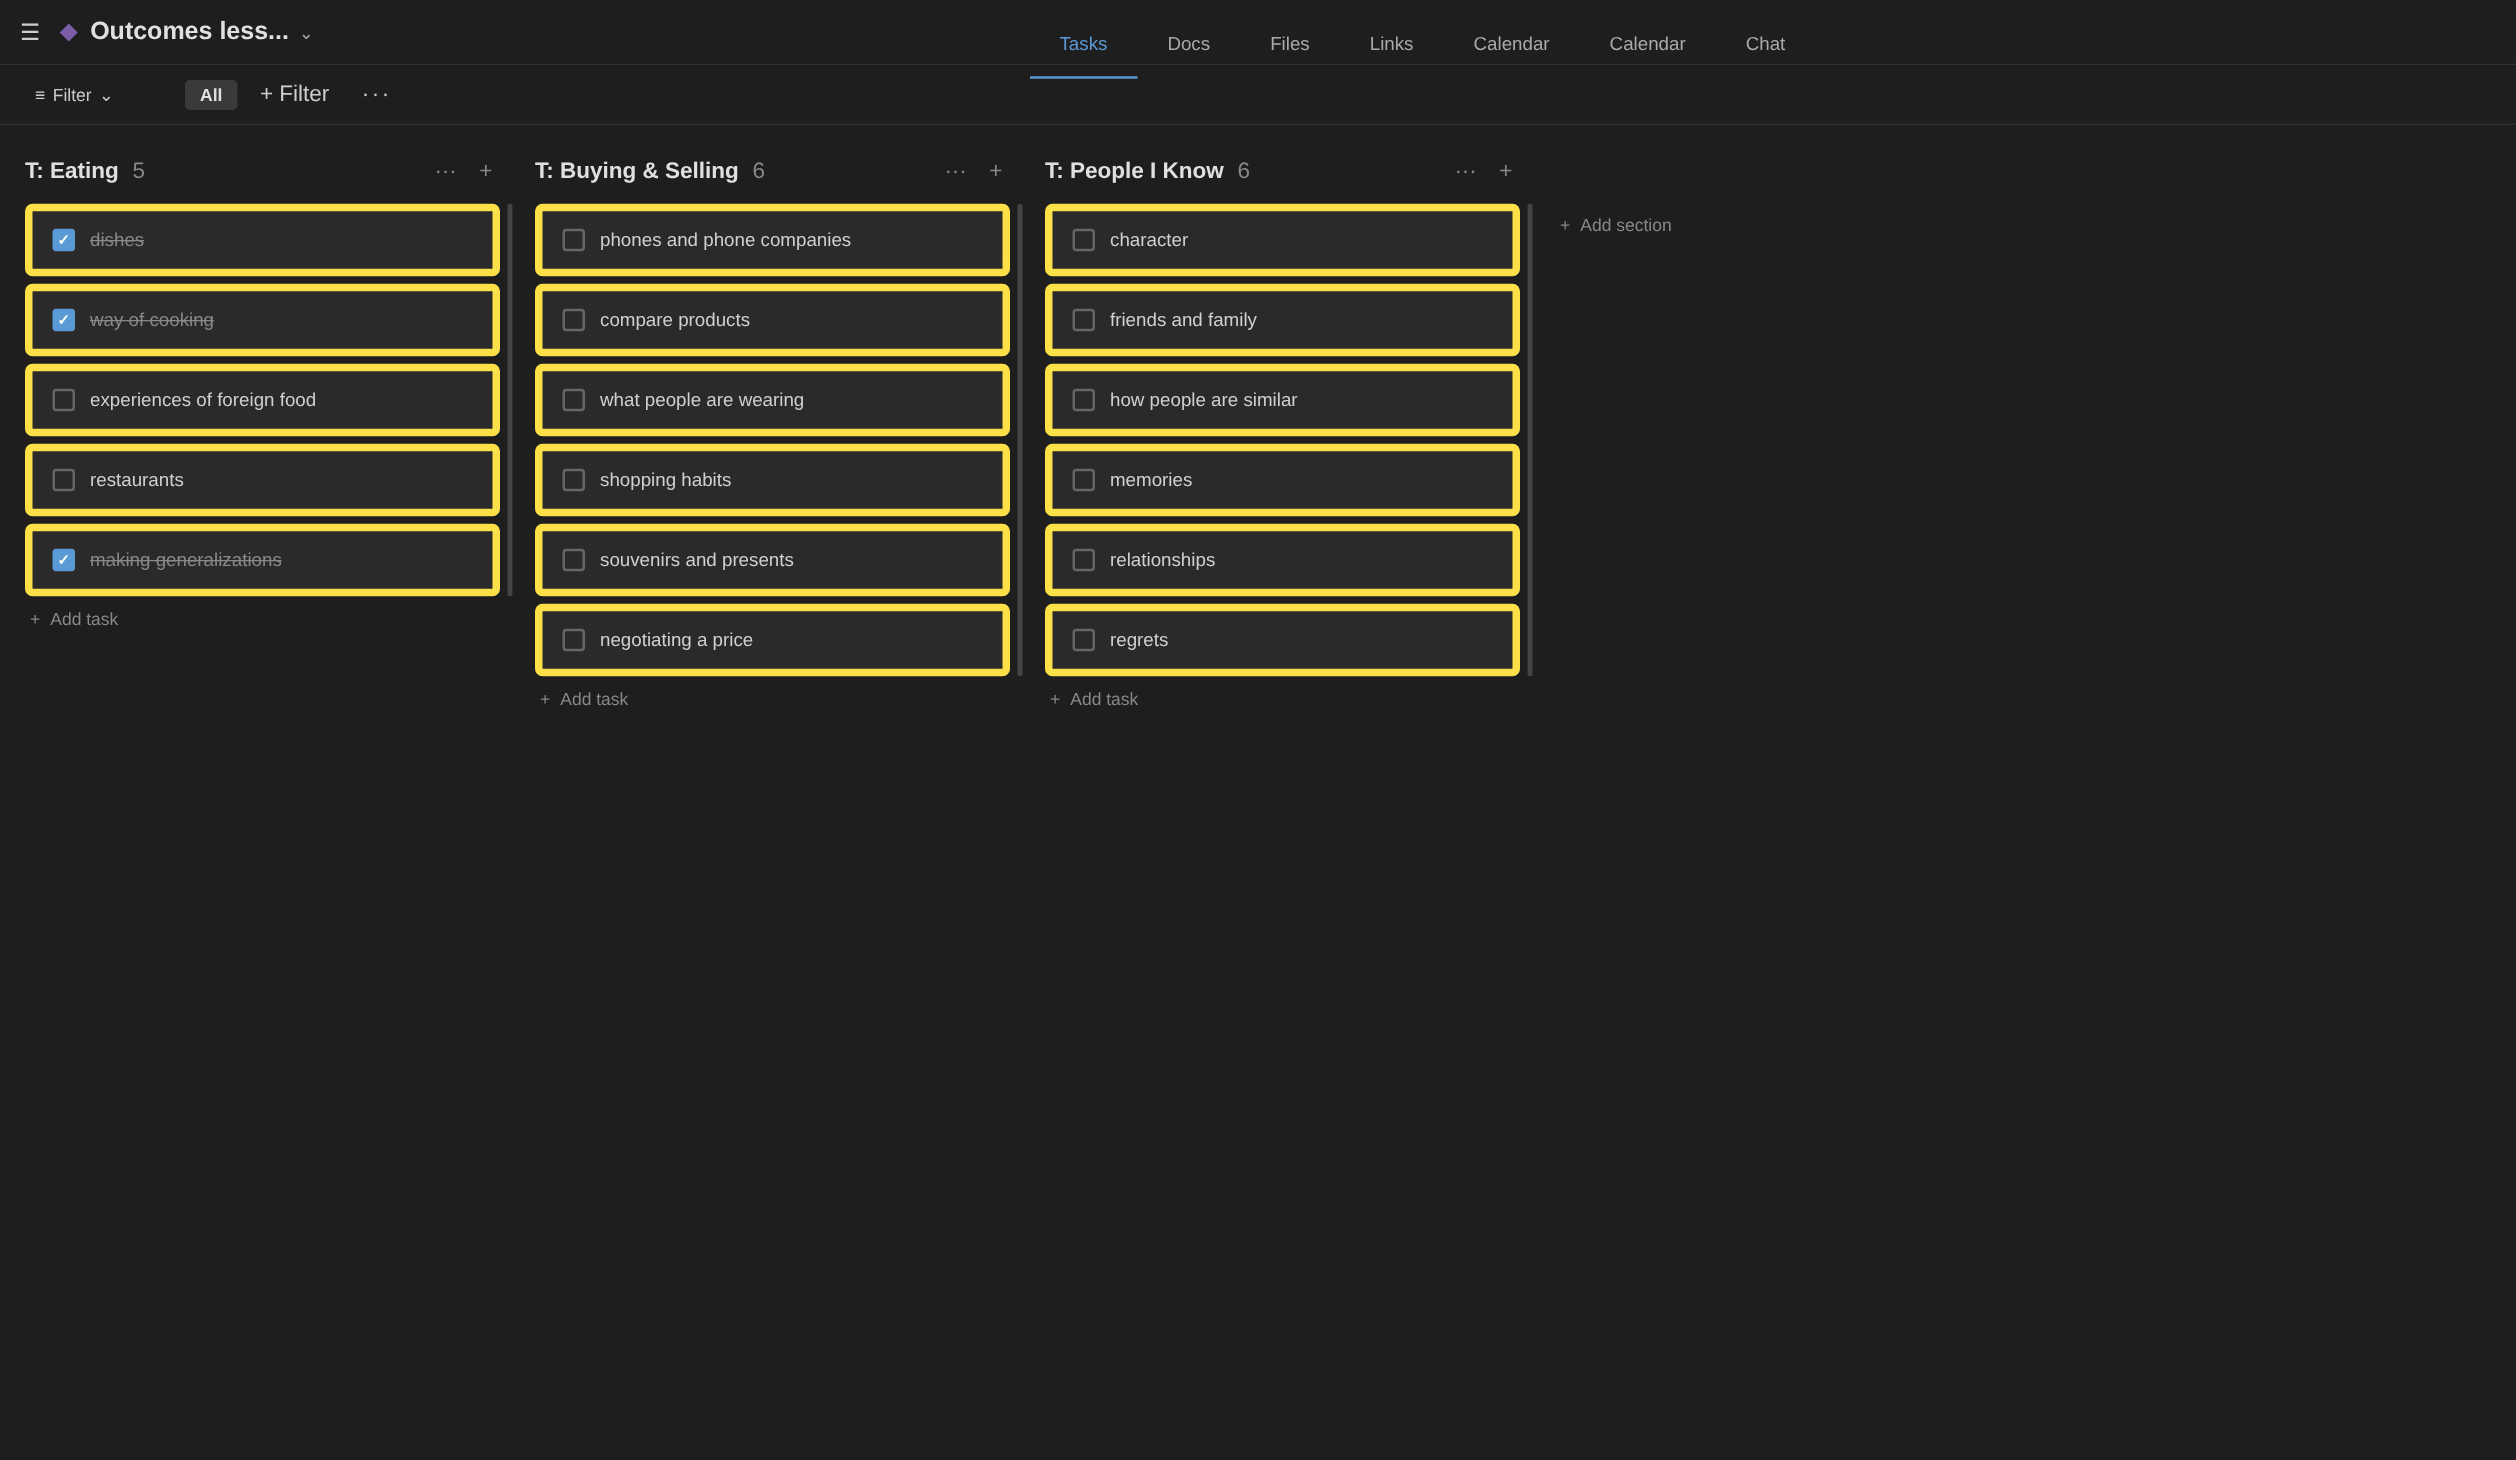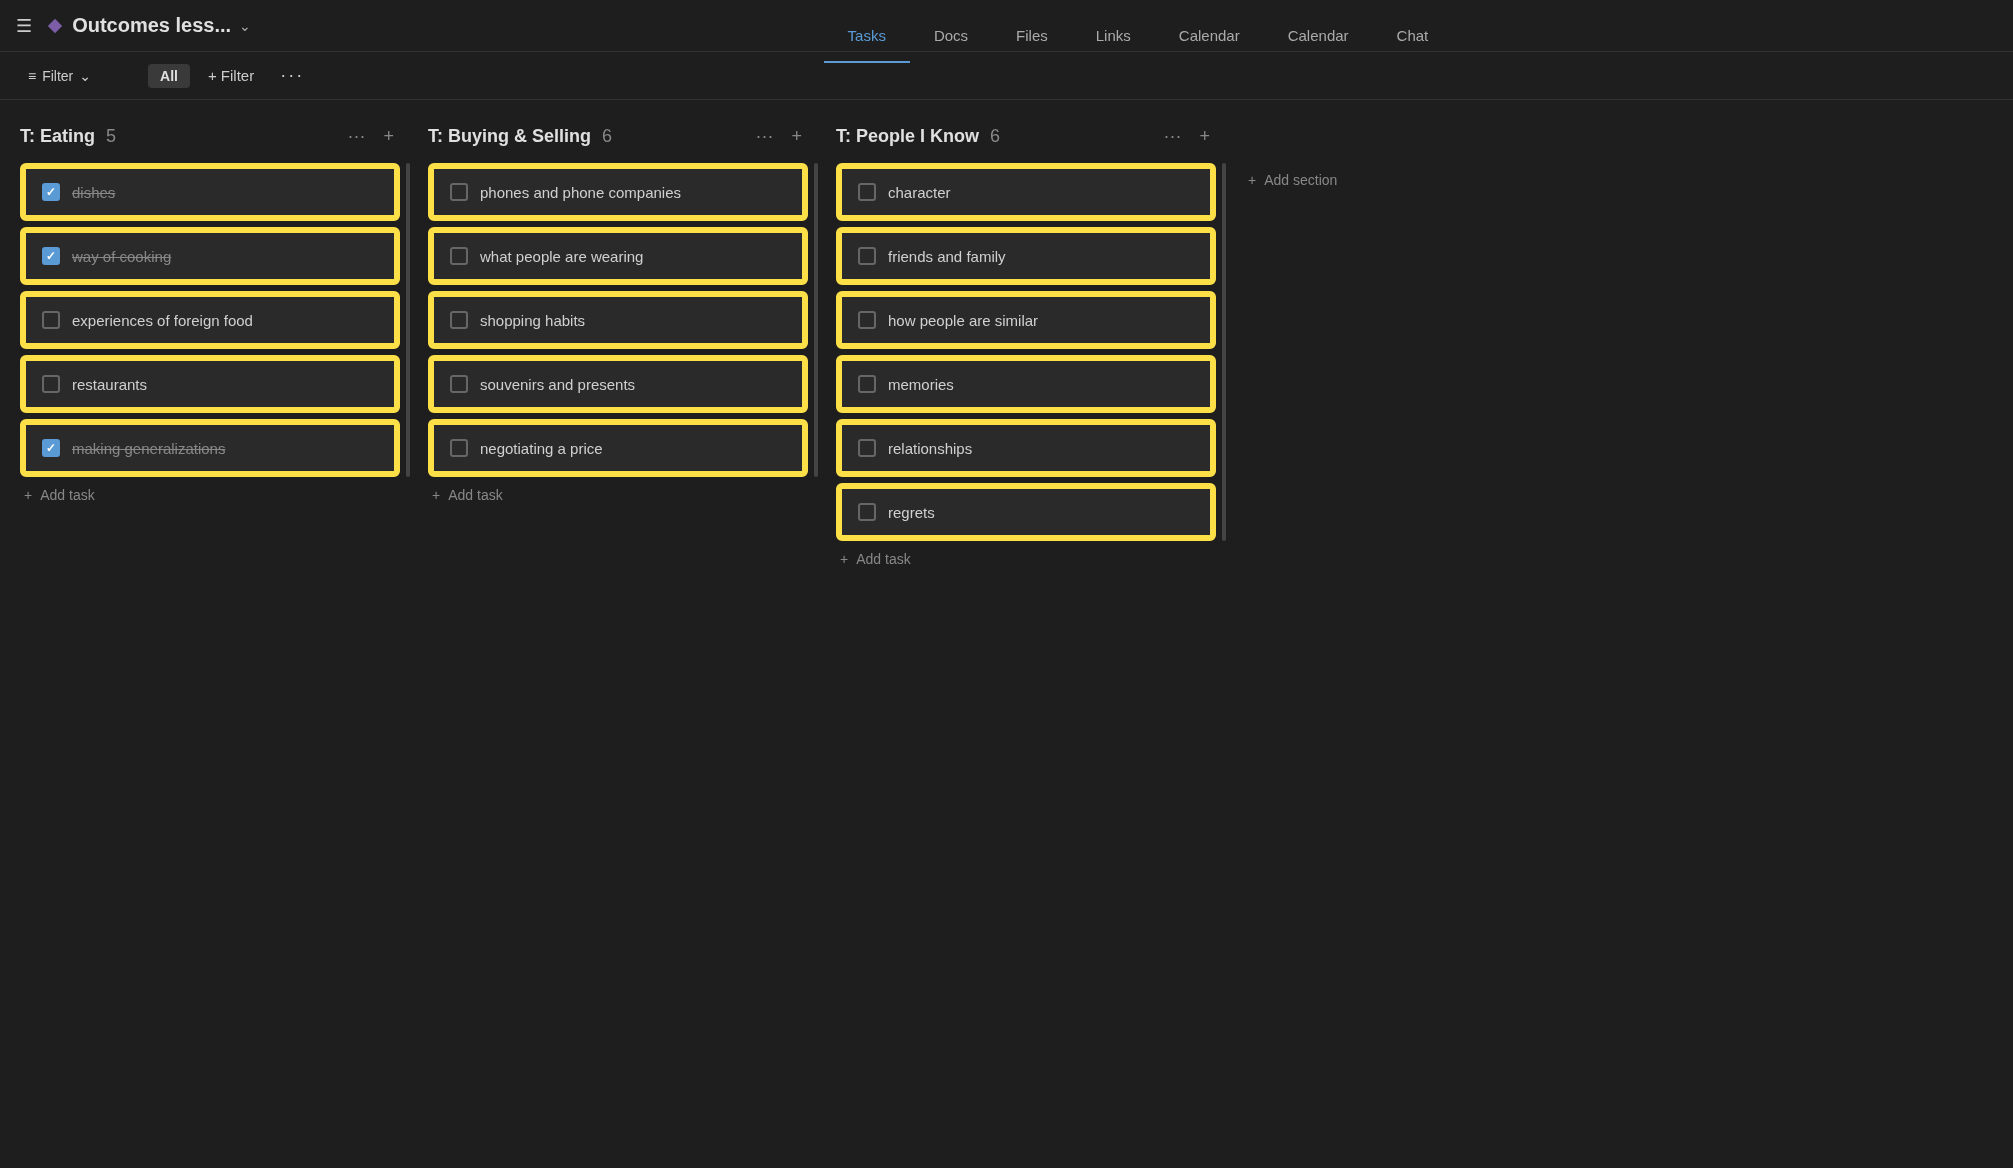--- a/index.html
+++ b/index.html
@@ -108,21 +108,21 @@
       margin-left: 39px;
     }
     .filter-add {
       display: flex;
       align-items: center;
       gap: 4px;
       background: none;
       border: none;
       color: #ccc;
       cursor: pointer;
-      font-size: 15px;
+      font-size: 18px;
       padding: 4px 8px;
       text-align: right;
     }
     .filter-more {
       background: none;
       border: none;
       color: #ccc;
       cursor: pointer;
       font-size: 18px;
       padding: 4px 8px;
@@ -355,20 +355,24 @@
     </div>
     <div class="task-list-scrollbar" style="position:relative;">
       <div class="scroll-indicator"></div>
       <div class="task-list">
         <div class="task-item">
           <div class="task-checkbox"></div>
           <span class="task-label">phones and phone companies</span>
         </div>
         <div class="task-item">
           <div class="task-checkbox"></div>
+          <span class="task-label">compare products</span>
+        </div>
+        <div class="task-item">
+          <div class="task-checkbox"></div>
           <span class="task-label">what people are wearing</span>
         </div>
         <div class="task-item">
           <div class="task-checkbox"></div>
           <span class="task-label">shopping habits</span>
         </div>
         <div class="task-item">
           <div class="task-checkbox"></div>
           <span class="task-label">souvenirs and presents</span>
         </div>

